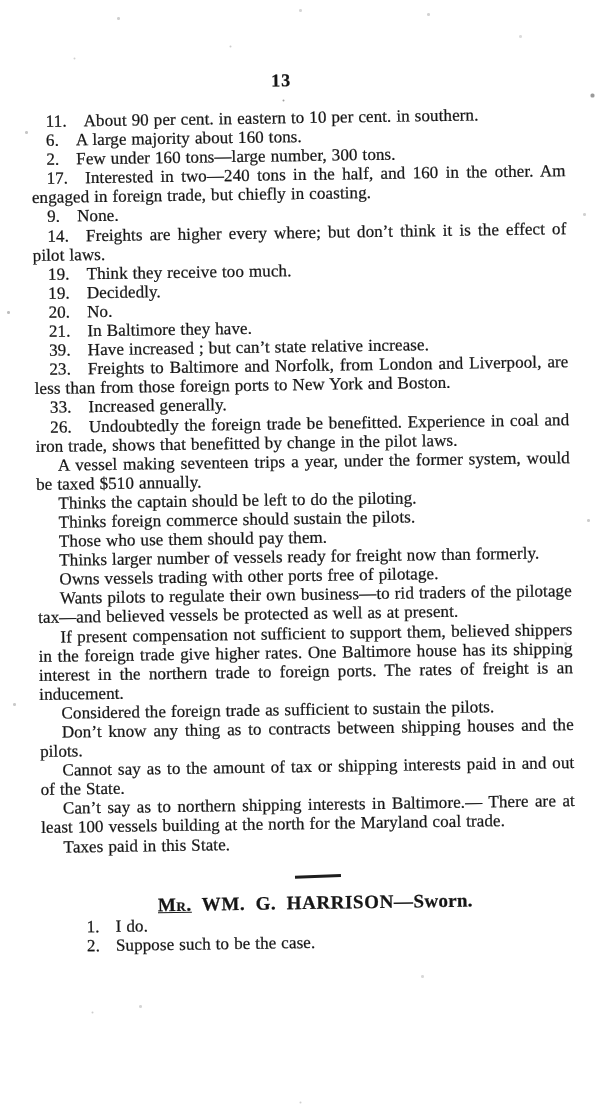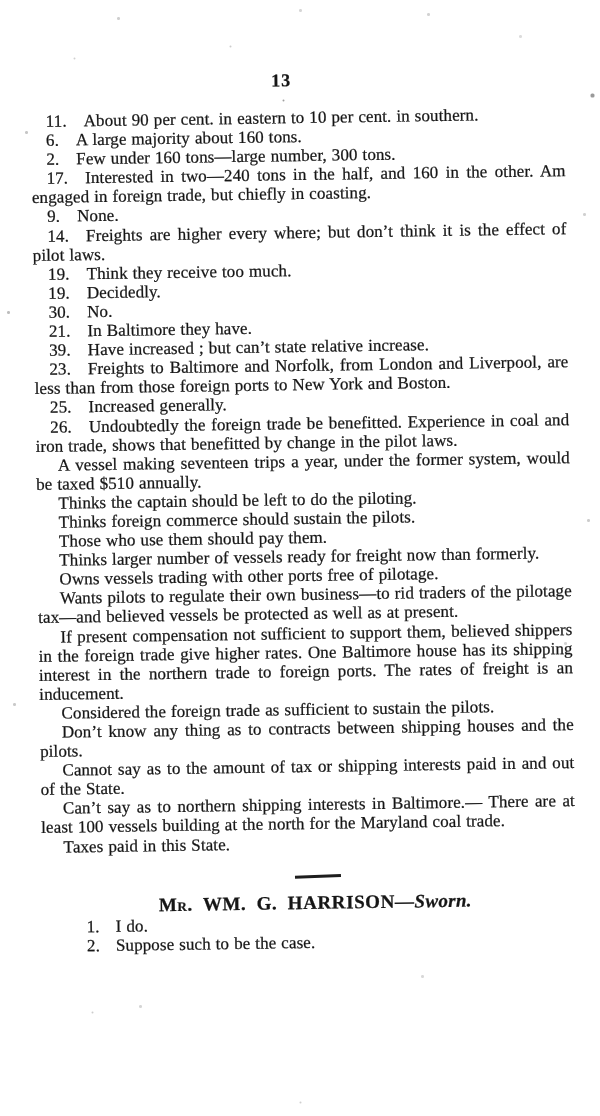--- a/index.html
+++ b/index.html
@@ -47,23 +47,23 @@
   .heading {
     margin-top:15px;
     text-align:center;
     font-size:19px;
     font-weight:bold;
     letter-spacing:0.6px;
     word-spacing:5px;
     transform:translateX(6px);
     white-space:nowrap;
   }
-  .heading .sc { font-variant:small-caps; }
+  .heading .sc { font-variant:small-caps;text-decoration:underline; }
   .heading .dash { word-spacing:normal; }
-  .heading .sworn { font-style:italic; word-spacing:normal; letter-spacing:0.3px; }
+  .heading .sworn { word-spacing:normal; letter-spacing:0.3px; }
   .wans { text-indent:44px; text-align:left; }
   .wans .txt { padding-left:16px; }
   .wans:first-of-type { margin-top:9px; }
   .specks {
     position:absolute; left:0; top:0; width:1px; height:1px;
     background:transparent; border-radius:50%;
     box-shadow:
       118px 18px 0 1px #cfcfcf,
       300px 10px 0 1px #d6d6d6,
       428px 14px 0 1px #d2d2d2,
@@ -94,25 +94,25 @@
   <div class="pageno">13</div>
 
   <p class="ans"><span class="num">11.</span><span class="txt">About 90 per cent. in eastern to 10 per cent. in southern.</span></p>
   <p class="ans"><span class="num">6.</span><span class="txt">A large majority about 160 tons.</span></p>
   <p class="ans"><span class="num">2.</span><span class="txt">Few under 160 tons—large number, 300 tons.</span></p>
   <p class="ans"><span class="num">17.</span><span class="txt">Interested in two—240 tons in the half, and 160 in the other. Am engaged in foreign trade, but chiefly in coasting.</span></p>
   <p class="ans"><span class="num">9.</span><span class="txt">None.</span></p>
   <p class="ans"><span class="num">14.</span><span class="txt">Freights are higher every where; but don’t think it is the effect of pilot laws.</span></p>
   <p class="ans"><span class="num">19.</span><span class="txt">Think they receive too much.</span></p>
   <p class="ans"><span class="num">19.</span><span class="txt">Decidedly.</span></p>
-  <p class="ans"><span class="num">30.</span><span class="txt">No.</span></p>
+  <p class="ans"><span class="num">20.</span><span class="txt">No.</span></p>
   <p class="ans"><span class="num">21.</span><span class="txt">In Baltimore they have.</span></p>
   <p class="ans"><span class="num">39.</span><span class="txt">Have increased ; but can’t state relative increase.</span></p>
   <p class="ans"><span class="num">23.</span><span class="txt">Freights to Baltimore and Norfolk, from London and Liverpool, are less than from those foreign ports to New York and Boston.</span></p>
-  <p class="ans"><span class="num">25.</span><span class="txt">Increased generally.</span></p>
+  <p class="ans"><span class="num">33.</span><span class="txt">Increased generally.</span></p>
   <p class="ans"><span class="num">26.</span><span class="txt">Undoubtedly the foreign trade be benefitted. Experience in coal and iron trade, shows that benefitted by change in the pilot laws.</span></p>
 
   <p class="para">A vessel making seventeen trips a year, under the former system, would be taxed $510 annually.</p>
   <p class="para">Thinks the captain should be left to do the piloting.</p>
   <p class="para">Thinks foreign commerce should sustain the pilots.</p>
   <p class="para">Those who use them should pay them.</p>
   <p class="para">Thinks larger number of vessels ready for freight now than formerly.</p>
   <p class="para">Owns vessels trading with other ports free of pilotage.</p>
   <p class="para">Wants pilots to regulate their own business—to rid traders of the pilotage tax—and believed vessels be protected as well as at present.</p>
   <p class="para">If present compensation not sufficient to support them, believed shippers in the foreign trade give higher rates. One Baltimore house has its shipping interest in the northern trade to foreign ports. The rates of freight is an inducement.</p>

